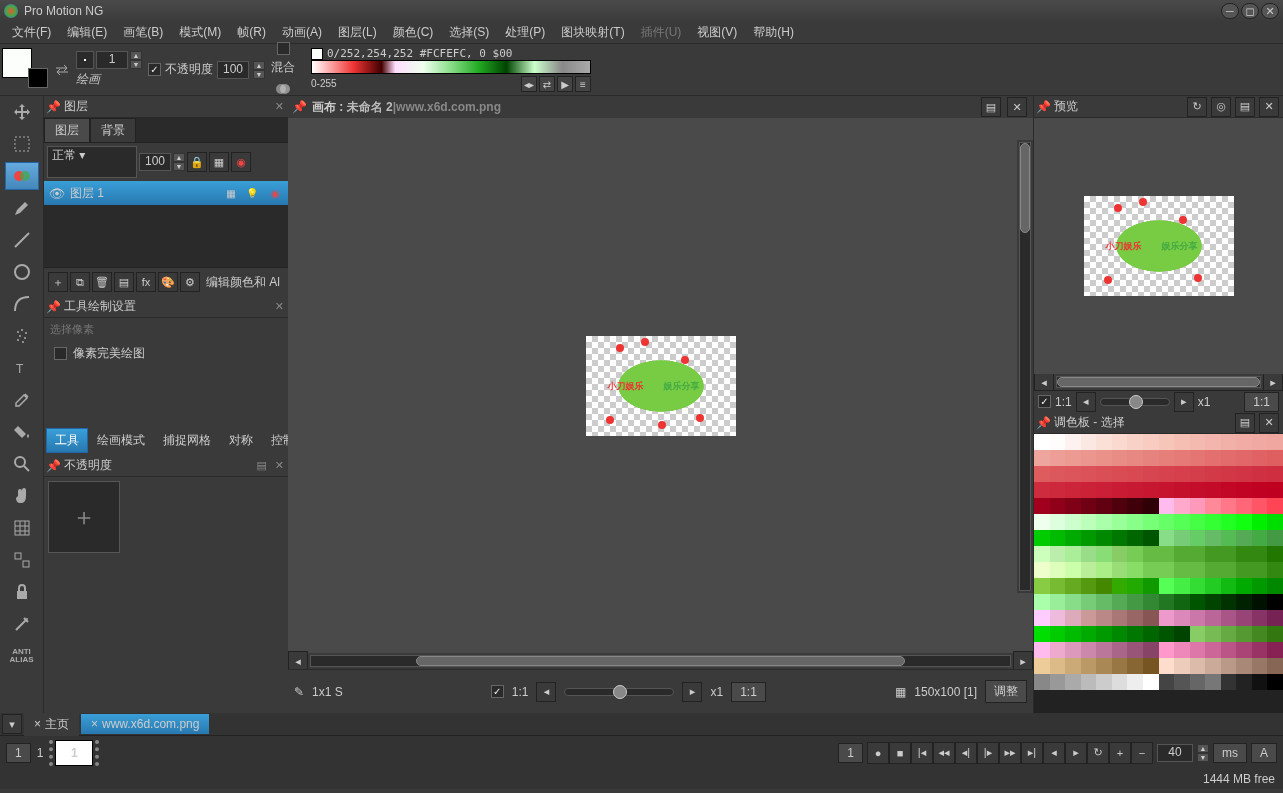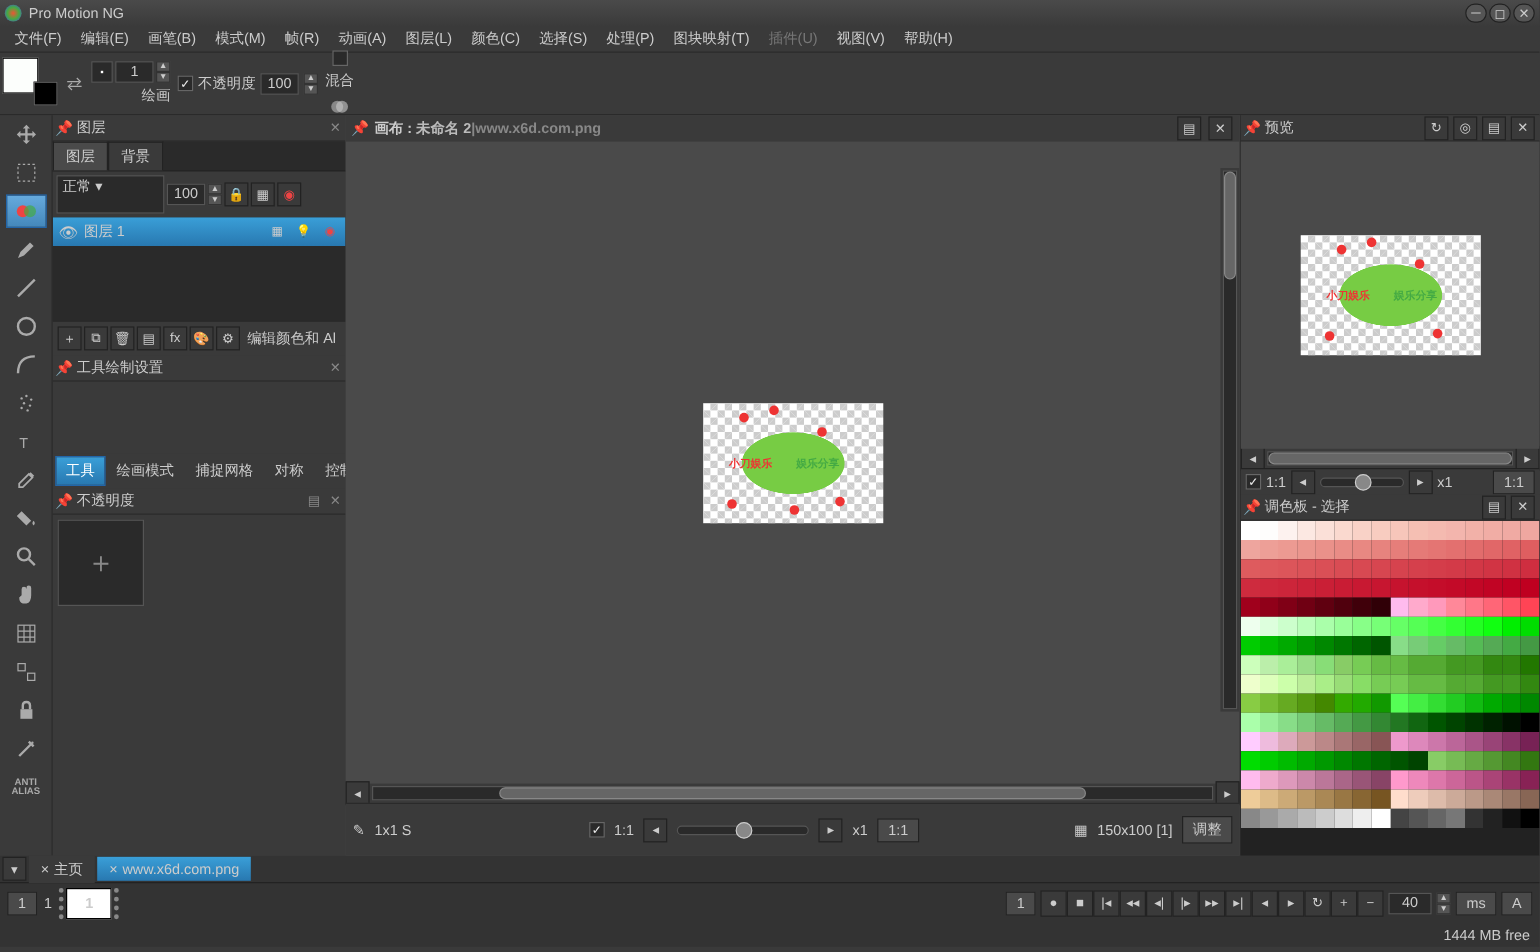--- a/index.html
+++ b/index.html
@@ -128,38 +128,54 @@
     <div style="display:flex; align-items:center; gap:2px;">
       <div style="width:18px; height:18px; background:#2a2a2a; border:1px solid #555; display:flex; align-items:center; justify-content:center;">
           <span style="width:2px;height:2px;background:#fff;"></span>
         </div>
       <div class="numinput">1</div>
       <div class="spinners">
           <div class="spinbtn">▲</div>
           <div class="spinbtn">▼</div>
         </div>
     </div>
-    <div style="text-align:right;">绘画</div>
+    <div style="text-align:left;font-style:italic;">绘画</div>
   </div>
   <div style="display:flex; align-items:center; gap:4px;">
     <span class="chk">✓</span>
     <span>不透明度</span>
     <div class="numinput">100</div>
     <div class="spinners">
         <div class="spinbtn">▲</div>
         <div class="spinbtn">▼</div>
       </div>
   </div>
   <div style="display:flex; align-items:center; gap:4px;flex-direction:column;">
     <span class="chk"></span>
     <span>混合</span>
     <svg width="18" height="18">
         <circle cx="7" cy="9" r="5" fill="#888"></circle>
         <circle cx="11" cy="9" r="5" fill="#ccc" fill-opacity="0.6"></circle>
       </svg>
+  </div>
+  <div style="display:flex; flex-direction:column; margin-left:10px;">
+    <div style="display:flex; align-items:center; gap:4px;">
+      <div style="width:12px;height:12px;background:#fcfefc;border:1px solid #000;"></div>
+      <span style="font-family:monospace; font-size:11px;">0/252,254,252 #FCFEFC, 0 $00</span>
+    </div>
+    <div class="gradientbar"></div>
+    <div style="display:flex; justify-content:space-between; align-items:center;">
+      <span style="font-size:10px;">0-255</span>
+      <div class="gradcontrols">
+        <span class="iconbtn">◂▸</span>
+        <span class="iconbtn">⇄</span>
+        <span class="iconbtn">▶</span>
+        <span class="iconbtn">≡</span>
+      </div>
+    </div>
   </div>
 </div>
 
 <div class="main">
 
   <div class="leftcol">
     <div class="tool">
         <svg width="20" height="20">
           <path d="M10 2 L13 5 L11 5 L11 9 L15 9 L15 7 L18 10 L15 13 L15 11 L11 11 L11 15 L13 15 L10 18 L7 15 L9 15 L9 11 L5 11 L5 13 L2 10 L5 7 L5 9 L9 9 L9 5 L7 5 Z" fill="#aaa"></path>
         </svg>
@@ -298,20 +314,25 @@
       <span class="smbtn">fx</span>
       <span class="smbtn">🎨</span>
       <span class="smbtn">⚙</span>
       <span style="margin-left:4px;">编辑颜色和 Al</span>
     </div>
 
     <div class="panel-head">
       <span class="pin">📌</span>
       <span>工具绘制设置</span>
       <span class="closebtn">✕</span>
+    </div>
+    <div class="section-label">选择像素</div>
+    <div class="checkrow">
+      <span class="chk"></span>
+      <span>像素完美绘图</span>
     </div>
     <div style="flex:0 0 60px;"></div>
     <div class="bottomtabs" id="ts-tabs">
         <div class="btab active">工具</div>
         <div class="btab">绘画模式</div>
         <div class="btab">捕捉网格</div>
         <div class="btab">对称</div>
         <div class="btab">控制</div>
       </div>
 

